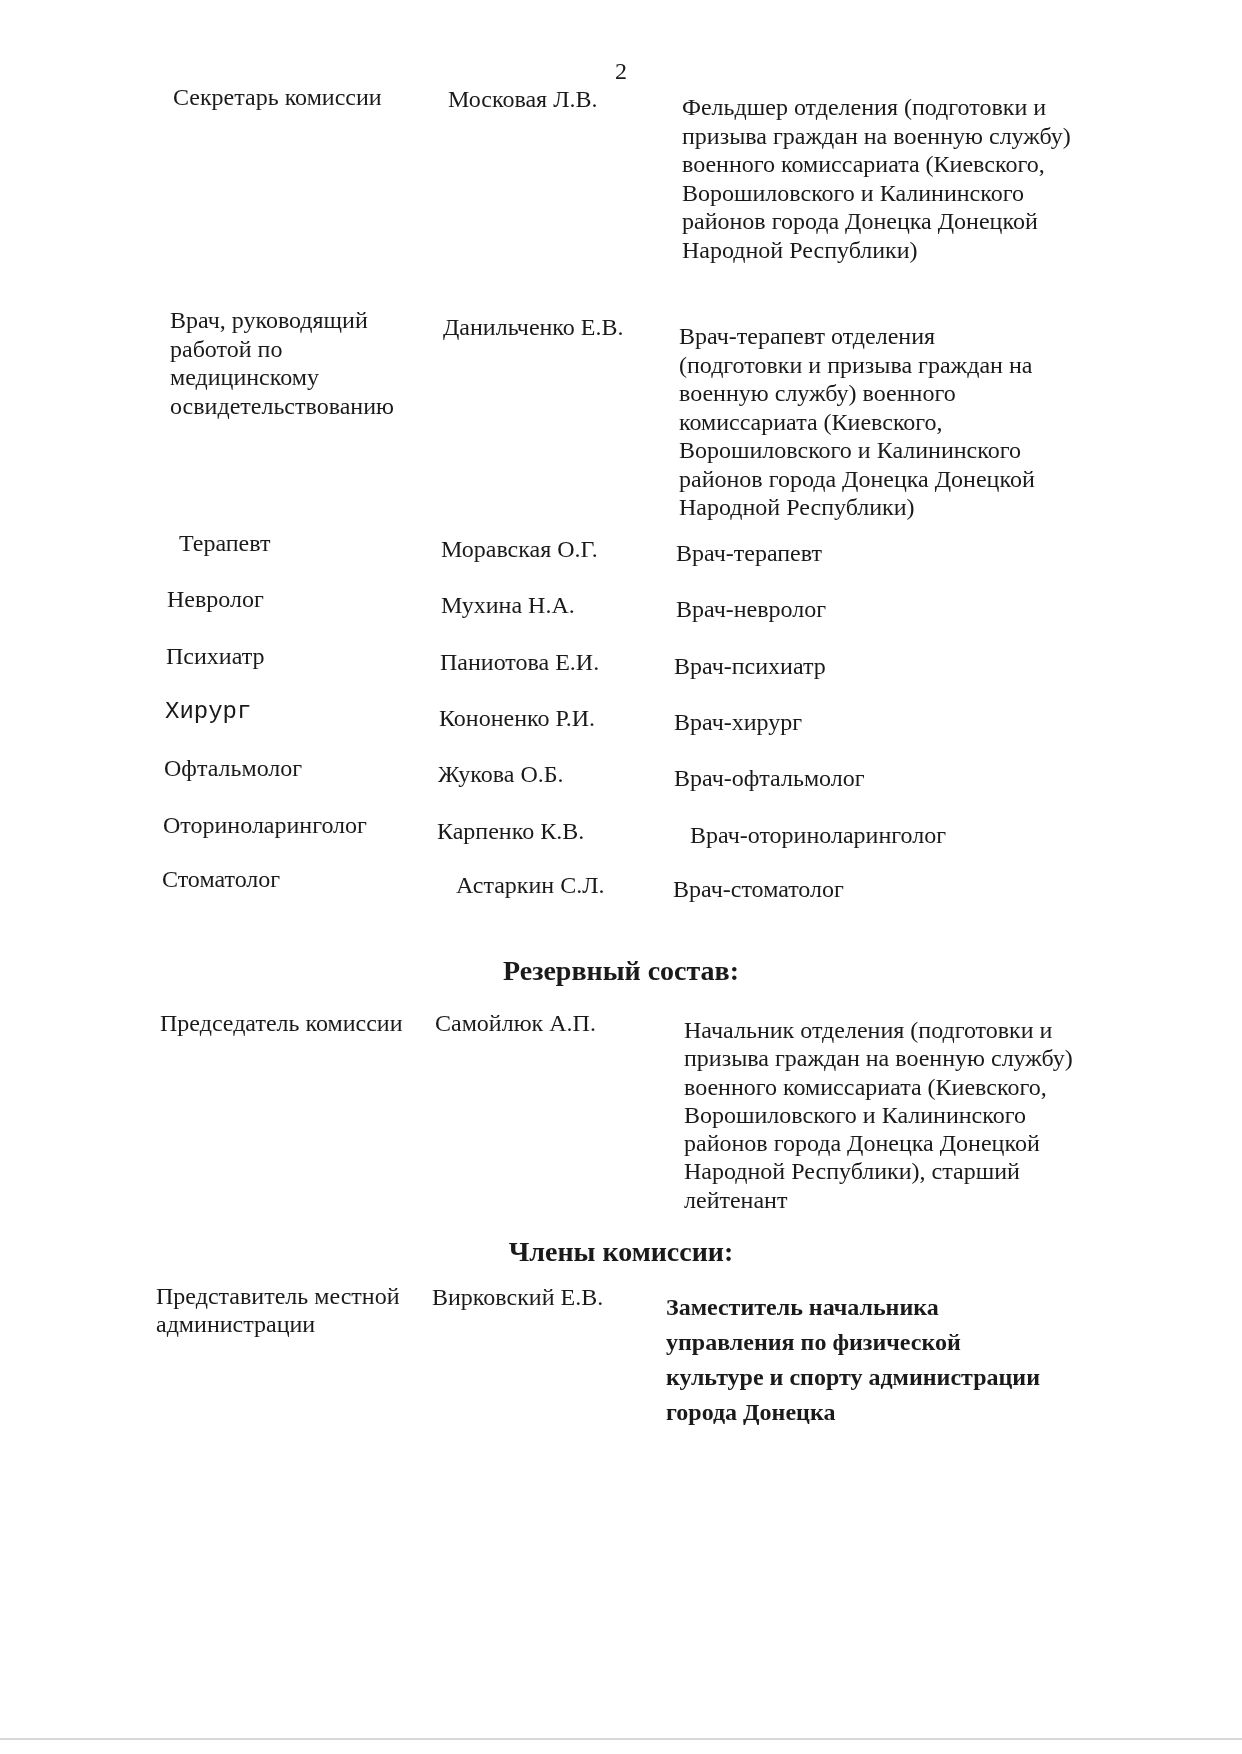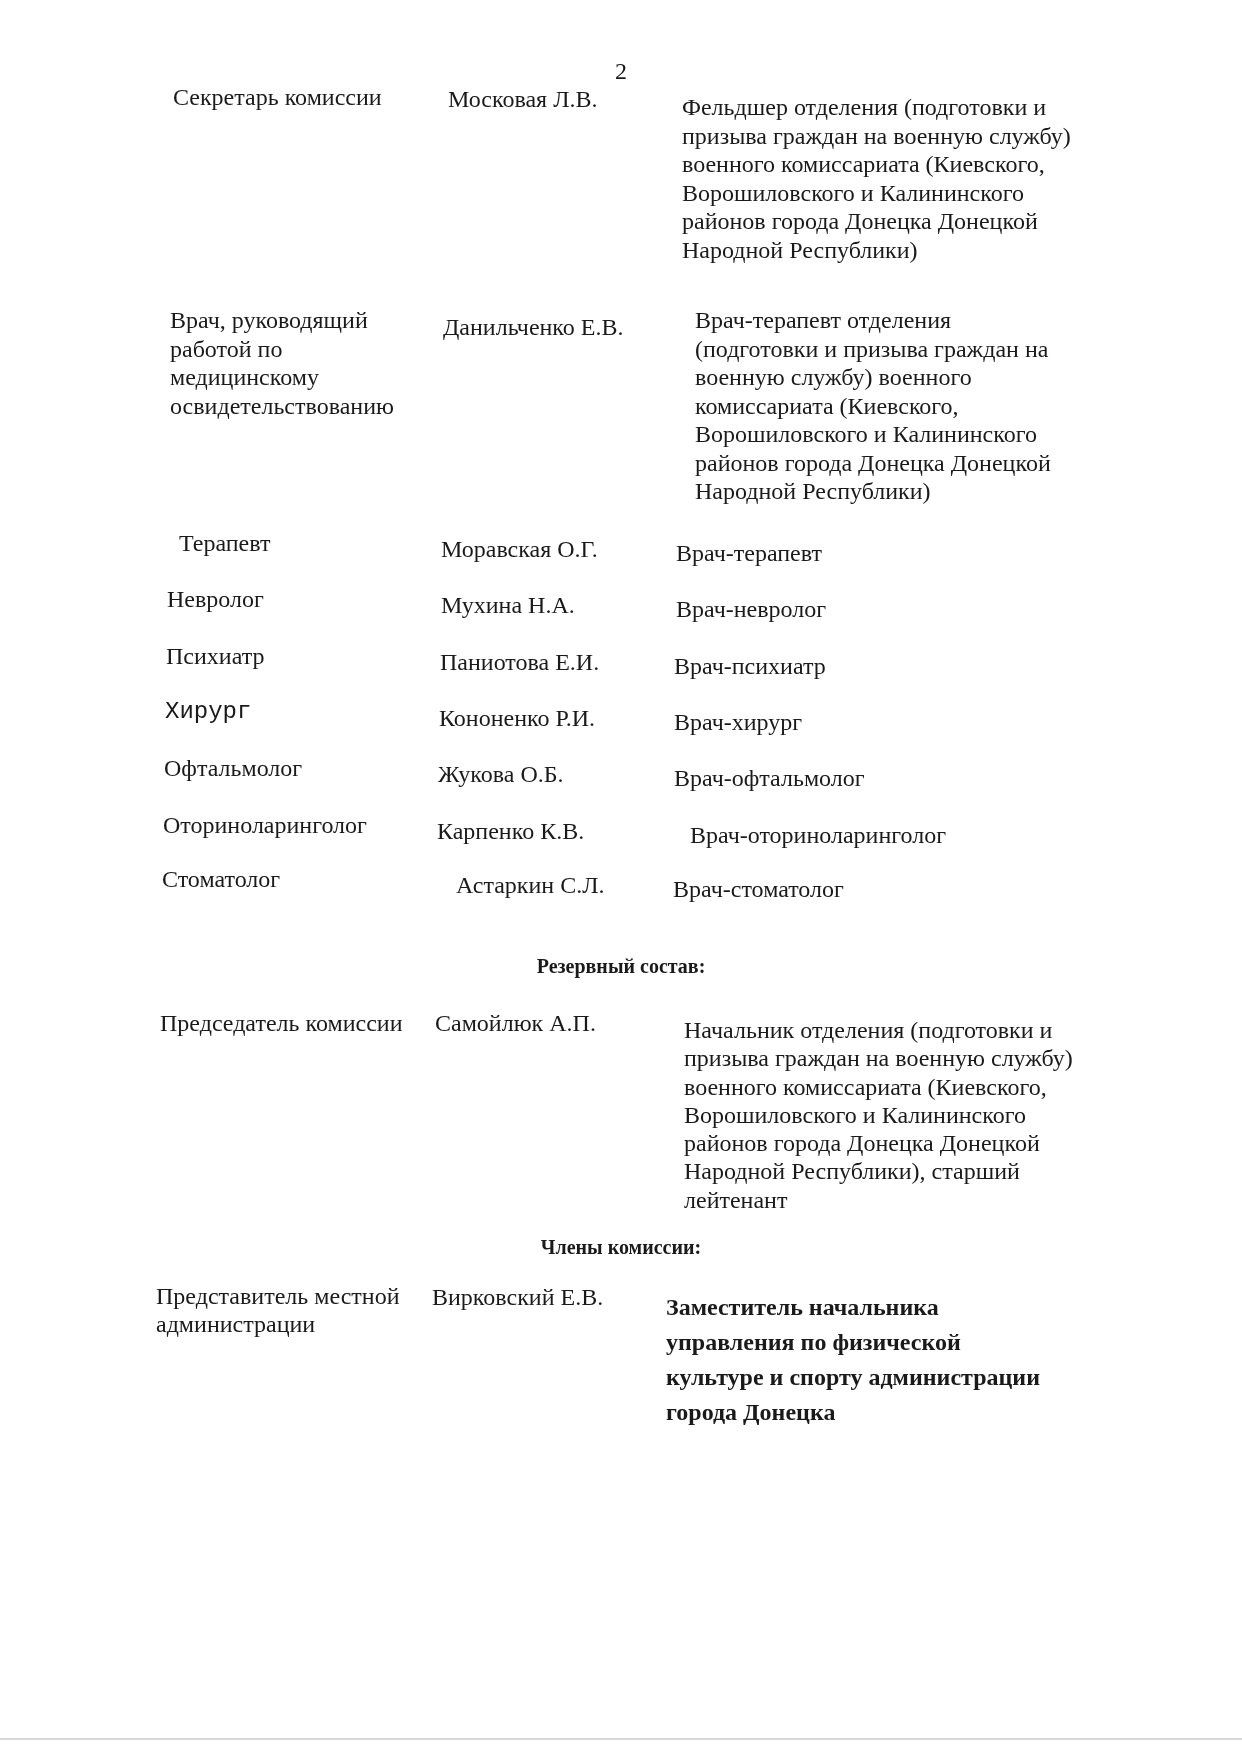--- a/index.html
+++ b/index.html
@@ -13,42 +13,42 @@
     font-size: 24px;
   }
   .row {
     position: absolute; font-size: 24px; line-height: 30.5px;
   }
   .col1 { position: absolute; left: 0; width: 290px; }
   .col2 { position: absolute; width: 250px; }
   .col3 { position: absolute; width: 420px; }
   .heading {
     position: absolute; left: 0; width: 1242px; text-align: center;
-    font-weight: bold; font-size: 20px;
+    font-weight: bold; font-size: 28px;
   }
   .bottom-edge {
     position: absolute; left: 0; top: 1738px; width: 1242px; height: 2px;
     background: #d8d8d8;
   }
 </style>
 </head>
 <body>
 
 <div class="page-num">2</div>
 
 <div class="row" style="top:82px; left:0;">
   <div class="col1" style="left:173px; top:0;">Секретарь комиссии</div>
   <div class="col2" style="left:448px; top:2px;">Московая Л.В.</div>
   <div class="col3" style="left:682px; top:11px; width:390px; line-height:28.5px;">Фельдшер отделения (подготовки и призыва граждан на военную службу) военного комиссариата (Киевского, Ворошиловского и Калининского районов города Донецка Донецкой Народной Республики)</div>
 </div>
 
 <div class="row" style="top:306px; left:0;">
   <div class="col1" style="left:170px; top:0; width:260px; line-height:28.5px;">Врач, руководящий работой по медицинскому освидетельствованию</div>
   <div class="col2" style="left:443px; top:6px;">Данильченко Е.В.</div>
-  <div class="col3" style="left:679px; top:0; width:380px; line-height:28.5px;margin-left:16px;">Врач-терапевт отделения (подготовки и призыва граждан на военную службу) военного комиссариата (Киевского, Ворошиловского и Калининского районов города Донецка Донецкой Народной Республики)</div>
+  <div class="col3" style="left:679px; top:16px; width:380px; line-height:28.5px;">Врач-терапевт отделения (подготовки и призыва граждан на военную службу) военного комиссариата (Киевского, Ворошиловского и Калининского районов города Донецка Донецкой Народной Республики)</div>
 </div>
 
 <div class="row" style="top:528px; left:0;">
   <div class="col1" style="left:179px;">Терапевт</div>
   <div class="col2" style="left:441px; top:6px;">Моравская О.Г.</div>
   <div class="col3" style="left:676px; top:10px;">Врач-терапевт</div>
 </div>
 
 <div class="row" style="top:584px; left:0;">
   <div class="col1" style="left:167px;">Невролог</div>

